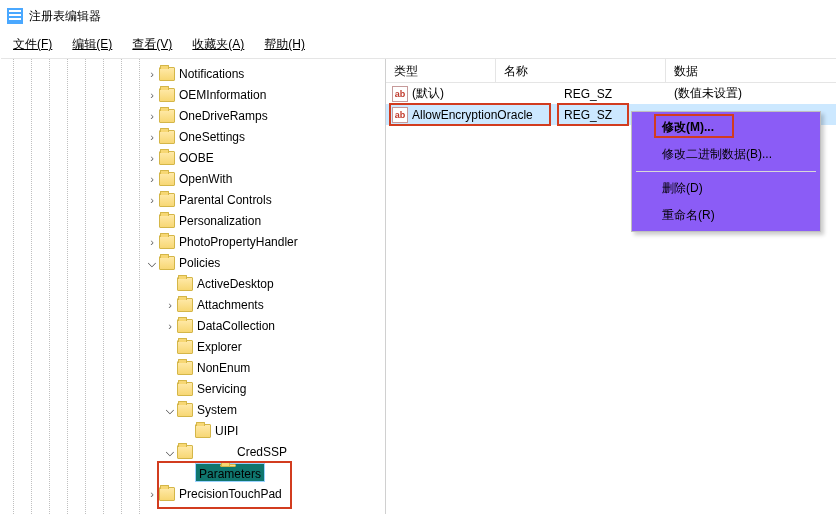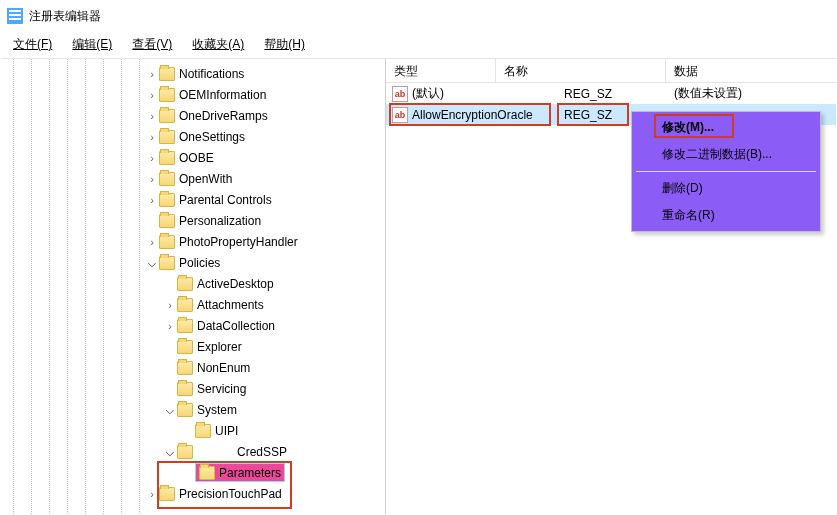--- a/index.html
+++ b/index.html
@@ -92,26 +92,27 @@
     position:absolute;
     top:-3px; left:0;
     width:7px; height:3px;
     background:#f7d774;
     border:1px solid #d4b648;
     border-bottom:none;
     border-radius:1px 1px 0 0;
   }
   .tree-label { white-space: nowrap; }
   .selected-item {
-    background: #ec4899;
+    background: #0f766e;
     border: 1px solid #99d1ff;
     padding: 0 3px;
     display: inline-flex;
     align-items: center;
     height: 19px;
+    flex-direction: column;
   }
   .red-box {
     position: absolute;
     border: 2px solid #d23c1f;
     pointer-events: none;
   }
   .list-panel {
     flex: 1;
     position: relative;
   }

